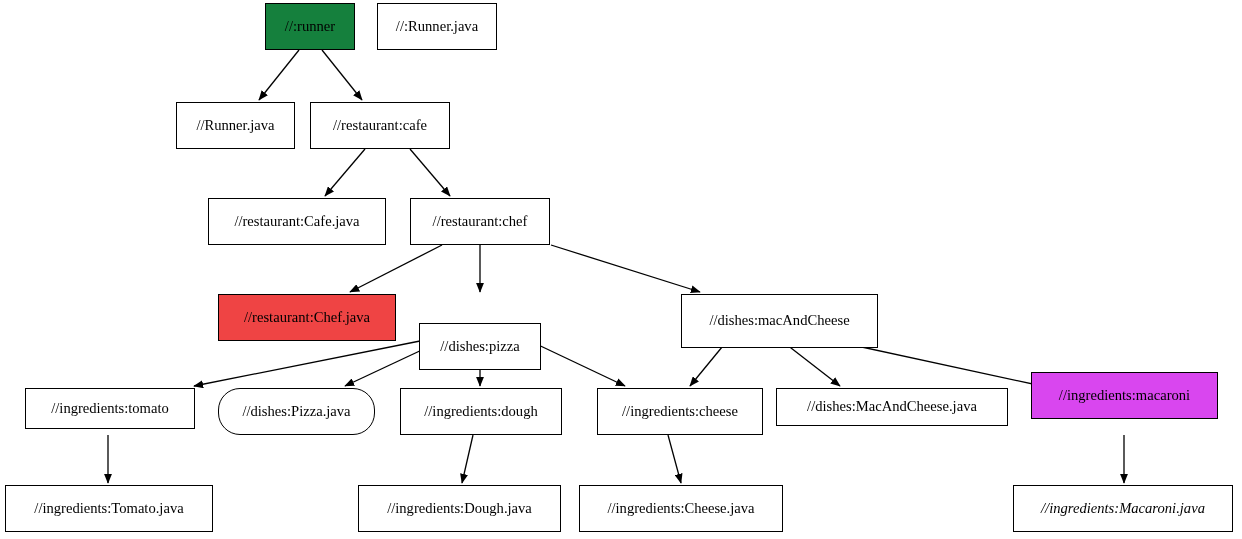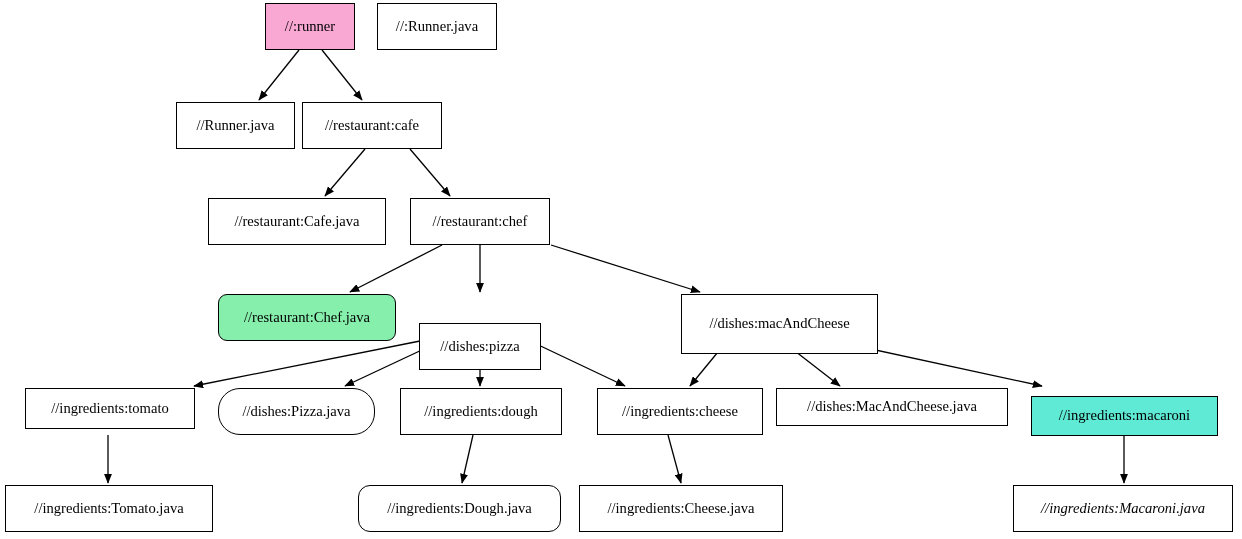--- a/index.html
+++ b/index.html
@@ -69,69 +69,69 @@
         <line x1="727" y1="341" x2="690" y2="386" stroke="#000000" stroke-width="1.3" marker-end="url(#arrowhead)"></line>
         <line x1="782" y1="341" x2="840" y2="386" stroke="#000000" stroke-width="1.3" marker-end="url(#arrowhead)"></line>
         <line x1="834" y1="341" x2="1042" y2="386" stroke="#000000" stroke-width="1.3" marker-end="url(#arrowhead)"></line>
         <line x1="108" y1="435" x2="108" y2="483" stroke="#000000" stroke-width="1.3" marker-end="url(#arrowhead)"></line>
         <line x1="473" y1="435" x2="462" y2="483" stroke="#000000" stroke-width="1.3" marker-end="url(#arrowhead)"></line>
         <line x1="668" y1="435" x2="681" y2="483" stroke="#000000" stroke-width="1.3" marker-end="url(#arrowhead)"></line>
         <line x1="1124" y1="435" x2="1124" y2="483" stroke="#000000" stroke-width="1.3" marker-end="url(#arrowhead)"></line>
       </g>
   </svg>
   <div id="nodes-layer">
-      <div class="node" style="left: 265px; top: 3px; width: 90px; height: 47px; border-color: rgb(0, 0, 0); background: #f9a8d4;">
+      <div class="node" style="left: 265px; top: 3px; width: 90px; height: 47px; border-color: rgb(0, 0, 0); background: #15803d;">
         <span class="node-label">//:runner</span>
       </div>
       <div class="node" style="left: 377px; top: 3px; width: 120px; height: 47px; border-color: rgb(0, 0, 0); background: rgb(255, 255, 255);">
         <span class="node-label">//:Runner.java</span>
       </div>
       <div class="node" style="left: 176px; top: 102px; width: 119px; height: 47px; border-color: rgb(0, 0, 0); background: rgb(255, 255, 255);">
         <span class="node-label">//Runner.java</span>
       </div>
-      <div class="node" style="left: 302px; top: 102px; width: 140px; height: 47px; border-color: rgb(0, 0, 0); background: rgb(255, 255, 255);">
+      <div class="node" style="left: 310px; top: 102px; width: 140px; height: 47px; border-color: rgb(0, 0, 0); background: rgb(255, 255, 255);">
         <span class="node-label">//restaurant:cafe</span>
       </div>
       <div class="node" style="left: 208px; top: 198px; width: 178px; height: 47px; border-color: rgb(0, 0, 0); background: rgb(255, 255, 255);">
         <span class="node-label">//restaurant:Cafe.java</span>
       </div>
       <div class="node" style="left: 410px; top: 198px; width: 140px; height: 47px; border-color: rgb(0, 0, 0); background: rgb(255, 255, 255);">
         <span class="node-label">//restaurant:chef</span>
       </div>
-      <div class="node" style="left: 218px; top: 294px; width: 178px; height: 47px; border-color: rgb(0, 0, 0); background: #86efac; border-radius: 9px;">
+      <div class="node" style="left: 218px; top: 294px; width: 178px; height: 47px; border-color: rgb(0, 0, 0); background: #ef4444;">
         <span class="node-label">//restaurant:Chef.java</span>
       </div>
       <div class="node" style="left: 419px; top: 294px; width: 122px; height: 47px; border-color: rgb(0, 0, 0); background: rgb(255, 255, 255); margin-top: 29px;">
         <span class="node-label">//dishes:pizza</span>
       </div>
-      <div class="node" style="left: 681px; top: 294px; width: 197px; height: 60px; border-color: rgb(0, 0, 0); background: rgb(255, 255, 255);">
+      <div class="node" style="left: 681px; top: 294px; width: 197px; height: 54px; border-color: rgb(0, 0, 0); background: rgb(255, 255, 255);">
         <span class="node-label">//dishes:macAndCheese</span>
       </div>
       <div class="node" style="left: 25px; top: 388px; width: 170px; height: 41px; border-color: rgb(0, 0, 0); background: rgb(255, 255, 255);">
         <span class="node-label">//ingredients:tomato</span>
       </div>
       <div class="node" style="left: 218px; top: 388px; width: 157px; height: 47px; border-color: rgb(0, 0, 0); background: rgb(255, 255, 255); border-radius: 22px;">
         <span class="node-label">//dishes:Pizza.java</span>
       </div>
       <div class="node" style="left: 400px; top: 388px; width: 162px; height: 47px; border-color: rgb(0, 0, 0); background: rgb(255, 255, 255);">
         <span class="node-label">//ingredients:dough</span>
       </div>
       <div class="node" style="left: 585px; top: 388px; width: 166px; height: 47px; border-color: rgb(0, 0, 0); background: rgb(255, 255, 255); margin-left: 12px;">
         <span class="node-label">//ingredients:cheese</span>
       </div>
       <div class="node" style="left: 776px; top: 388px; width: 232px; height: 38px; border-color: rgb(0, 0, 0); background: rgb(255, 255, 255);">
         <span class="node-label">//dishes:MacAndCheese.java</span>
       </div>
-      <div class="node" style="left: 1031px; top: 396px; width: 187px; height: 40px; border-color: rgb(0, 0, 0); background: #5eead4;">
+      <div class="node" style="left: 1031px; top: 372px; width: 187px; height: 47px; border-color: rgb(0, 0, 0); background: #d946ef;">
         <span class="node-label">//ingredients:macaroni</span>
       </div>
       <div class="node" style="left: 5px; top: 485px; width: 208px; height: 47px; border-color: rgb(0, 0, 0); background: rgb(255, 255, 255);">
         <span class="node-label">//ingredients:Tomato.java</span>
       </div>
-      <div class="node" style="left: 358px; top: 485px; width: 203px; height: 47px; border-color: rgb(0, 0, 0); background: rgb(255, 255, 255); border-radius: 12px;">
+      <div class="node" style="left: 358px; top: 485px; width: 203px; height: 47px; border-color: rgb(0, 0, 0); background: rgb(255, 255, 255);">
         <span class="node-label">//ingredients:Dough.java</span>
       </div>
       <div class="node" style="left: 579px; top: 485px; width: 204px; height: 47px; border-color: rgb(0, 0, 0); background: rgb(255, 255, 255);">
         <span class="node-label">//ingredients:Cheese.java</span>
       </div>
       <div class="node" style="left: 1013px; top: 485px; width: 220px; height: 47px; border-color: rgb(0, 0, 0); background: rgb(255, 255, 255); font-style: italic;">
         <span class="node-label">//ingredients:Macaroni.java</span>
       </div>
     </div>
 </div>

